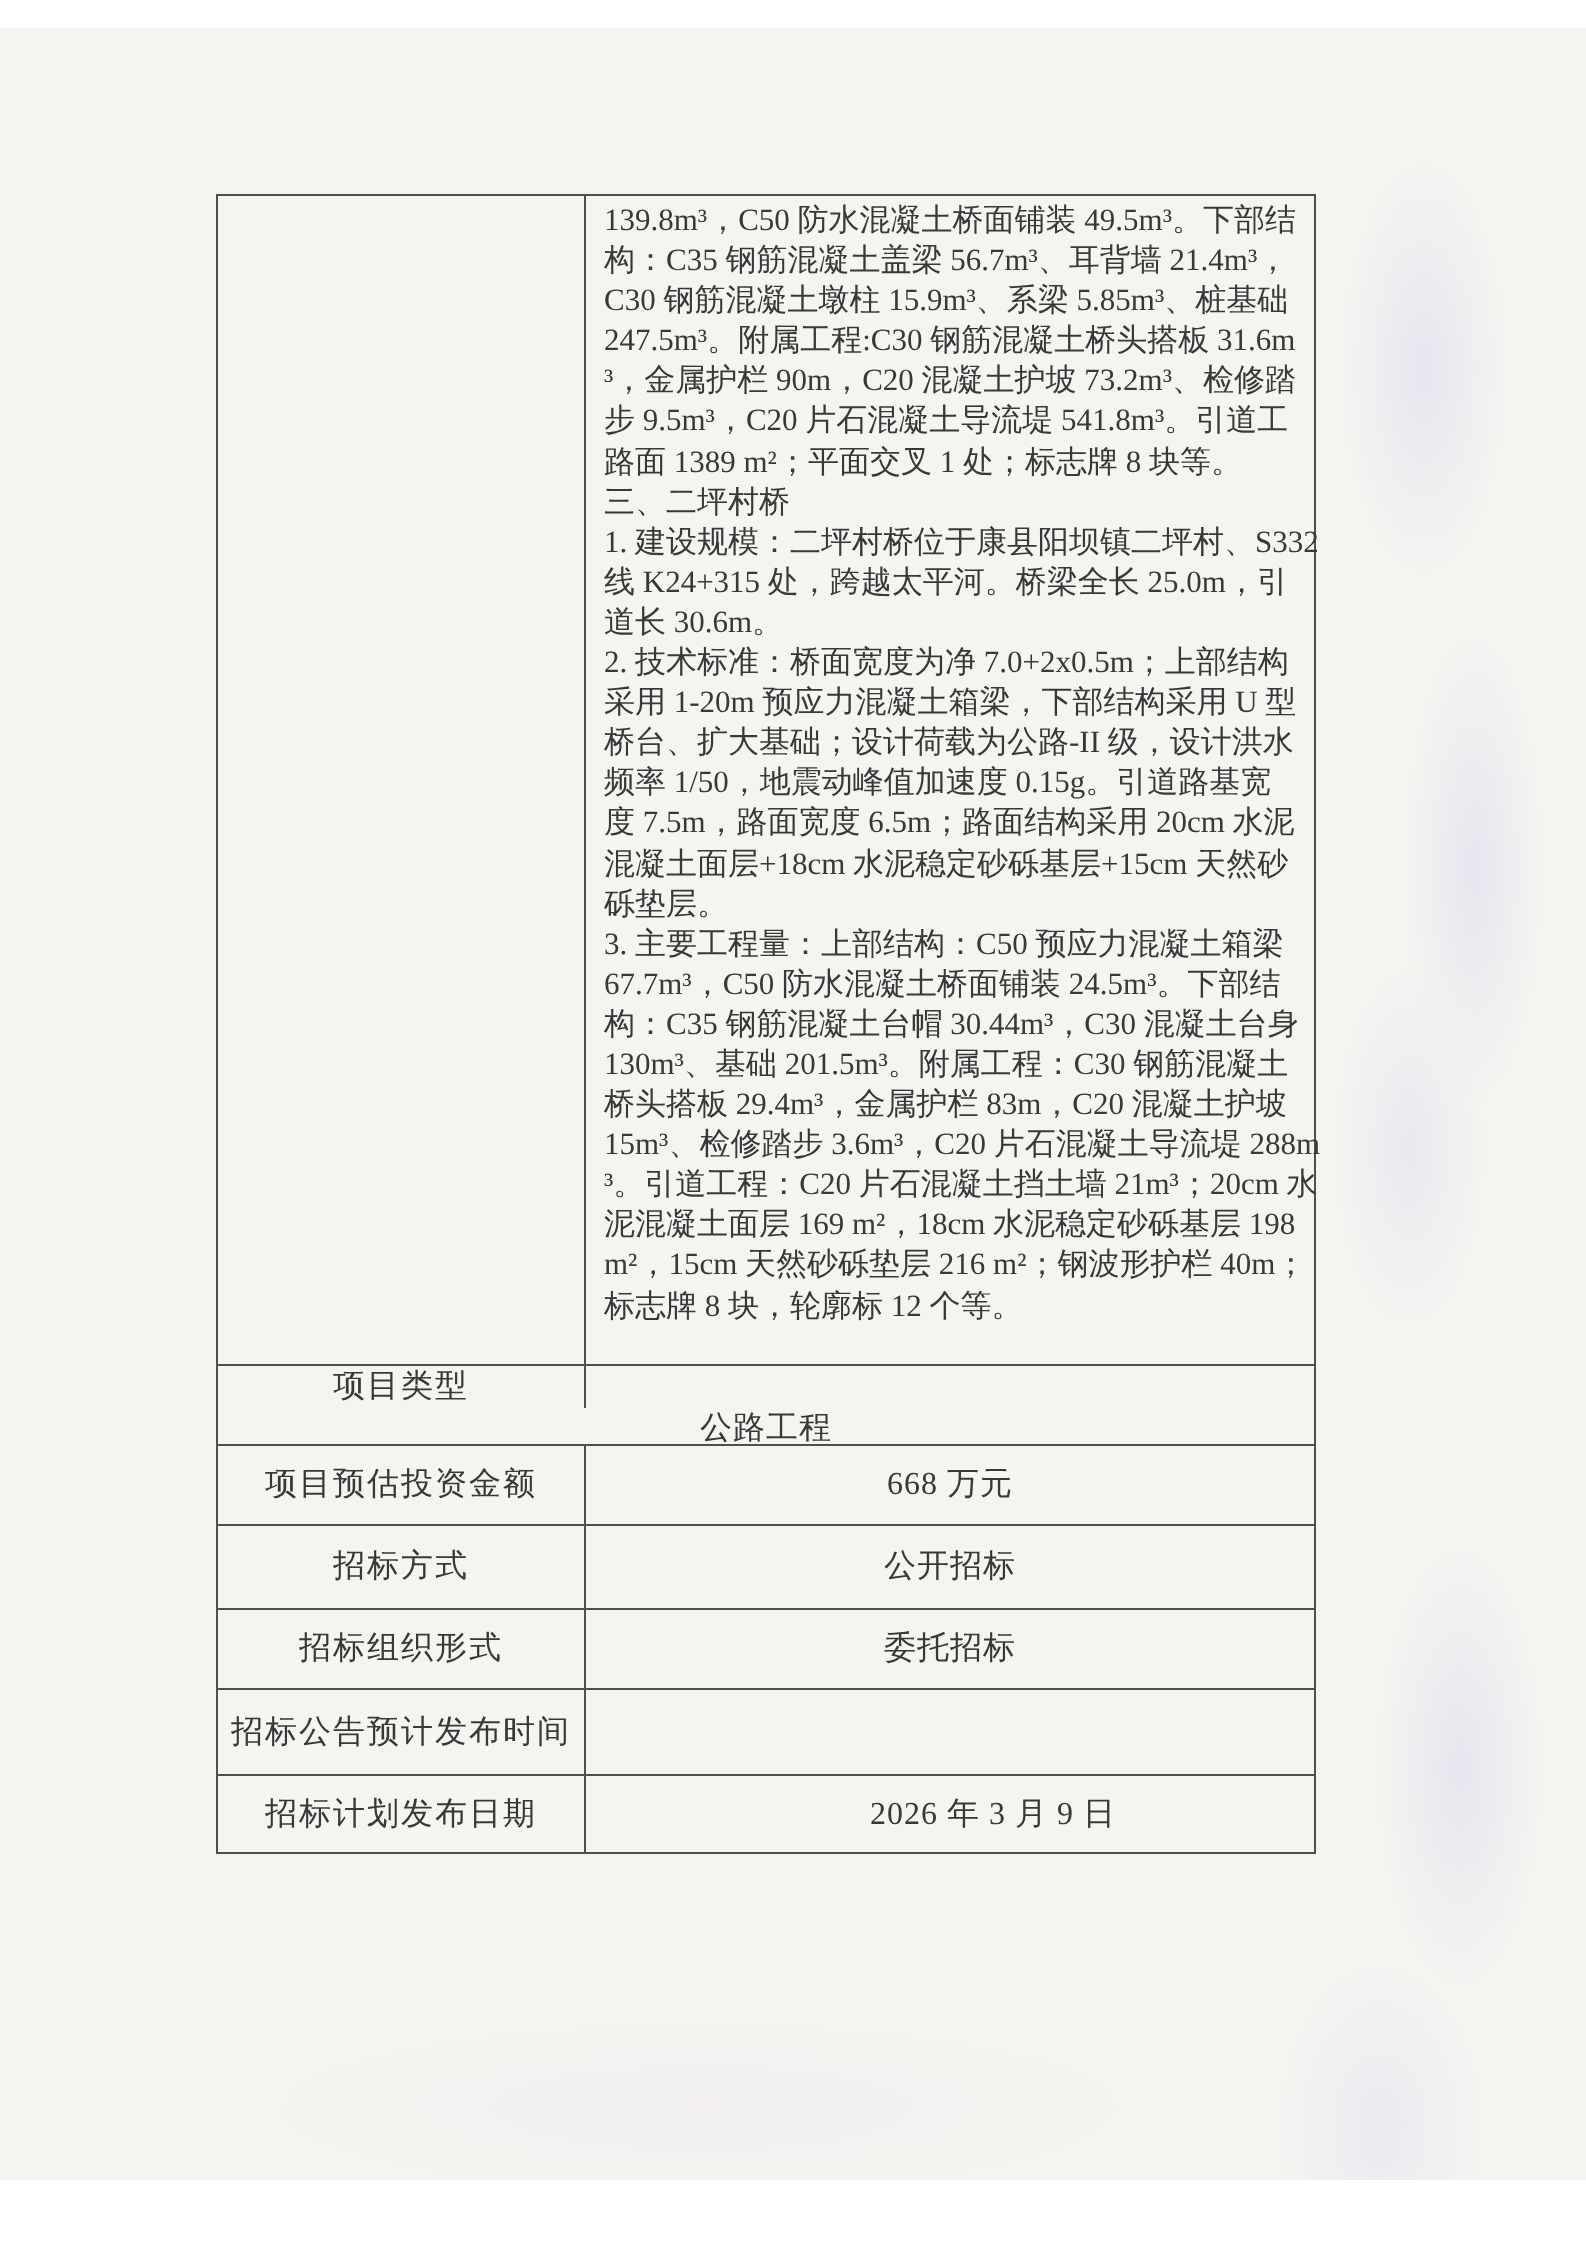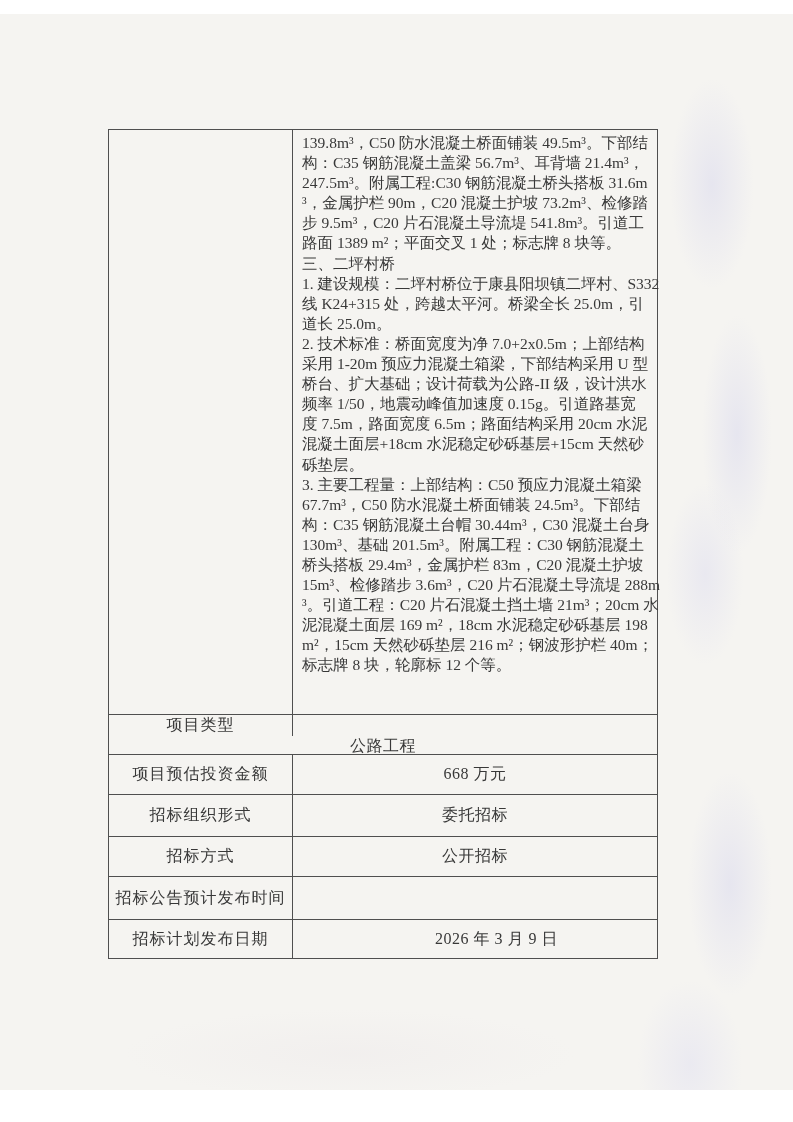--- a/index.html
+++ b/index.html
@@ -24,21 +24,21 @@
       radial-gradient(50px 170px at 737px 420px, var(--artifact), transparent 70%),
       radial-gradient(55px 130px at 705px 560px, rgba(208,208,238,0.32), transparent 70%),
       radial-gradient(60px 160px at 730px 870px, var(--artifact), transparent 70%),
       radial-gradient(75px 120px at 690px 1050px, rgba(210,210,240,0.30), transparent 70%),
       radial-gradient(300px 60px at 350px 1040px, rgba(235,230,232,0.35), transparent 75%);
   }
   
   .doc-table{
     position:absolute;left:108px;top:97px;width:550px;height:830px;
     box-sizing:border-box;border:1px solid var(--border);
-    display:flex;flex-direction:column;margin-top:32px;
+    display:flex;flex-direction:column;
   }
   .detail-row{height:584px;display:flex;box-sizing:border-box;}
   .detail-left{
     width:184px;box-sizing:border-box;border-right:1px solid var(--border);
     flex:none;
   }
   .detail-right{
     flex:1;box-sizing:border-box;padding:3px 7px 0 9px;
     font-size:15.5px;line-height:20.1px;
     letter-spacing:0;
@@ -67,28 +67,29 @@
 <body>
 
 <div class="paper"></div>
 
 <div class="doc-table">
   <div class="detail-row">
     <div class="detail-left"></div>
     <div class="detail-right" id="detail-lines">
         <div class="detail-line">139.8m³，C50 防水混凝土桥面铺装 49.5m³。下部结</div>
         <div class="detail-line">构：C35 钢筋混凝土盖梁 56.7m³、耳背墙 21.4m³，</div>
+        <div class="detail-line">C30 钢筋混凝土墩柱 15.9m³、系梁 5.85m³、桩基础</div>
         <div class="detail-line">247.5m³。附属工程:C30 钢筋混凝土桥头搭板 31.6m</div>
         <div class="detail-line">³，金属护栏 90m，C20 混凝土护坡 73.2m³、检修踏</div>
         <div class="detail-line">步 9.5m³，C20 片石混凝土导流堤 541.8m³。引道工</div>
         <div class="detail-line">路面 1389 m²；平面交叉 1 处；标志牌 8 块等。</div>
         <div class="detail-line">三、二坪村桥</div>
         <div class="detail-line">1. 建设规模：二坪村桥位于康县阳坝镇二坪村、S332</div>
         <div class="detail-line">线 K24+315 处，跨越太平河。桥梁全长 25.0m，引</div>
-        <div class="detail-line">道长 25.0m。</div>
+        <div class="detail-line">道长 30.6m。</div>
         <div class="detail-line">2. 技术标准：桥面宽度为净 7.0+2x0.5m；上部结构</div>
         <div class="detail-line">采用 1-20m 预应力混凝土箱梁，下部结构采用 U 型</div>
         <div class="detail-line">桥台、扩大基础；设计荷载为公路-II 级，设计洪水</div>
         <div class="detail-line">频率 1/50，地震动峰值加速度 0.15g。引道路基宽</div>
         <div class="detail-line">度 7.5m，路面宽度 6.5m；路面结构采用 20cm 水泥</div>
         <div class="detail-line">混凝土面层+18cm 水泥稳定砂砾基层+15cm 天然砂</div>
         <div class="detail-line">砾垫层。</div>
         <div class="detail-line">3. 主要工程量：上部结构：C50 预应力混凝土箱梁</div>
         <div class="detail-line">67.7m³，C50 防水混凝土桥面铺装 24.5m³。下部结</div>
         <div class="detail-line">构：C35 钢筋混凝土台帽 30.44m³，C30 混凝土台身</div>
@@ -106,27 +107,27 @@
     <div class="row-label-cell">项目类型</div>
     <div class="row-value-cell">公路工程</div>
   </div>
 
   <div class="info-row">
     <div class="row-label-cell">项目预估投资金额</div>
     <div class="row-value-cell">668 万元</div>
   </div>
 
   <div class="info-row">
-    <div class="row-label-cell">招标组织形式</div>
-    <div class="row-value-cell">委托招标</div>
+    <div class="row-label-cell">招标方式</div>
+    <div class="row-value-cell">公开招标</div>
   </div>
 
   <div class="info-row">
-    <div class="row-label-cell">招标方式</div>
-    <div class="row-value-cell">公开招标</div>
+    <div class="row-label-cell">招标组织形式</div>
+    <div class="row-value-cell">委托招标</div>
   </div>
 
   <div class="info-row">
     <div class="row-label-cell">招标公告预计发布时间</div>
   </div>
 
   <div class="info-row">
     <div class="row-label-cell">招标计划发布日期</div>
     <div class="row-value-cell">2026 年 3 月 9 日</div>
   </div>

